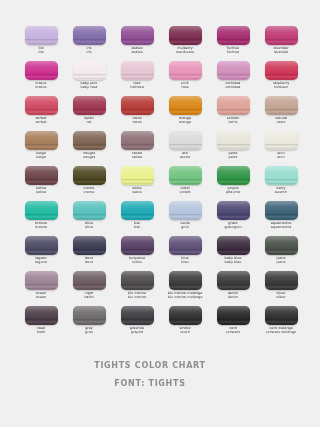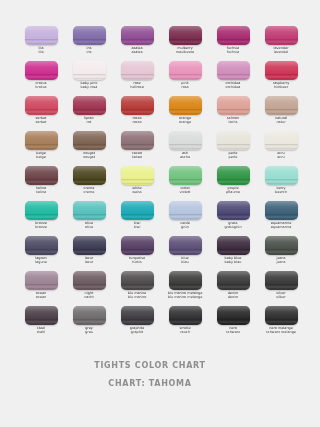--- a/index.html
+++ b/index.html
@@ -500,16 +500,16 @@
         <div class="swatch-chip" style="background: rgb(46, 46, 46);"></div>
         <div class="swatch-labels">
           <span class="label-en">nero melange</span>
           <span class="label-de">schwarz melange</span>
         </div>
       </div>
     </div>
 
   <div id="title-block">
     <div id="chart-title">TIGHTS COLOR CHART</div>
-    <div id="chart-subtitle">CHART: TAHOMA</div>
+    <div id="chart-subtitle">FONT: TIGHTS</div>
   </div>
 
 </div>
 
 </body></html>

